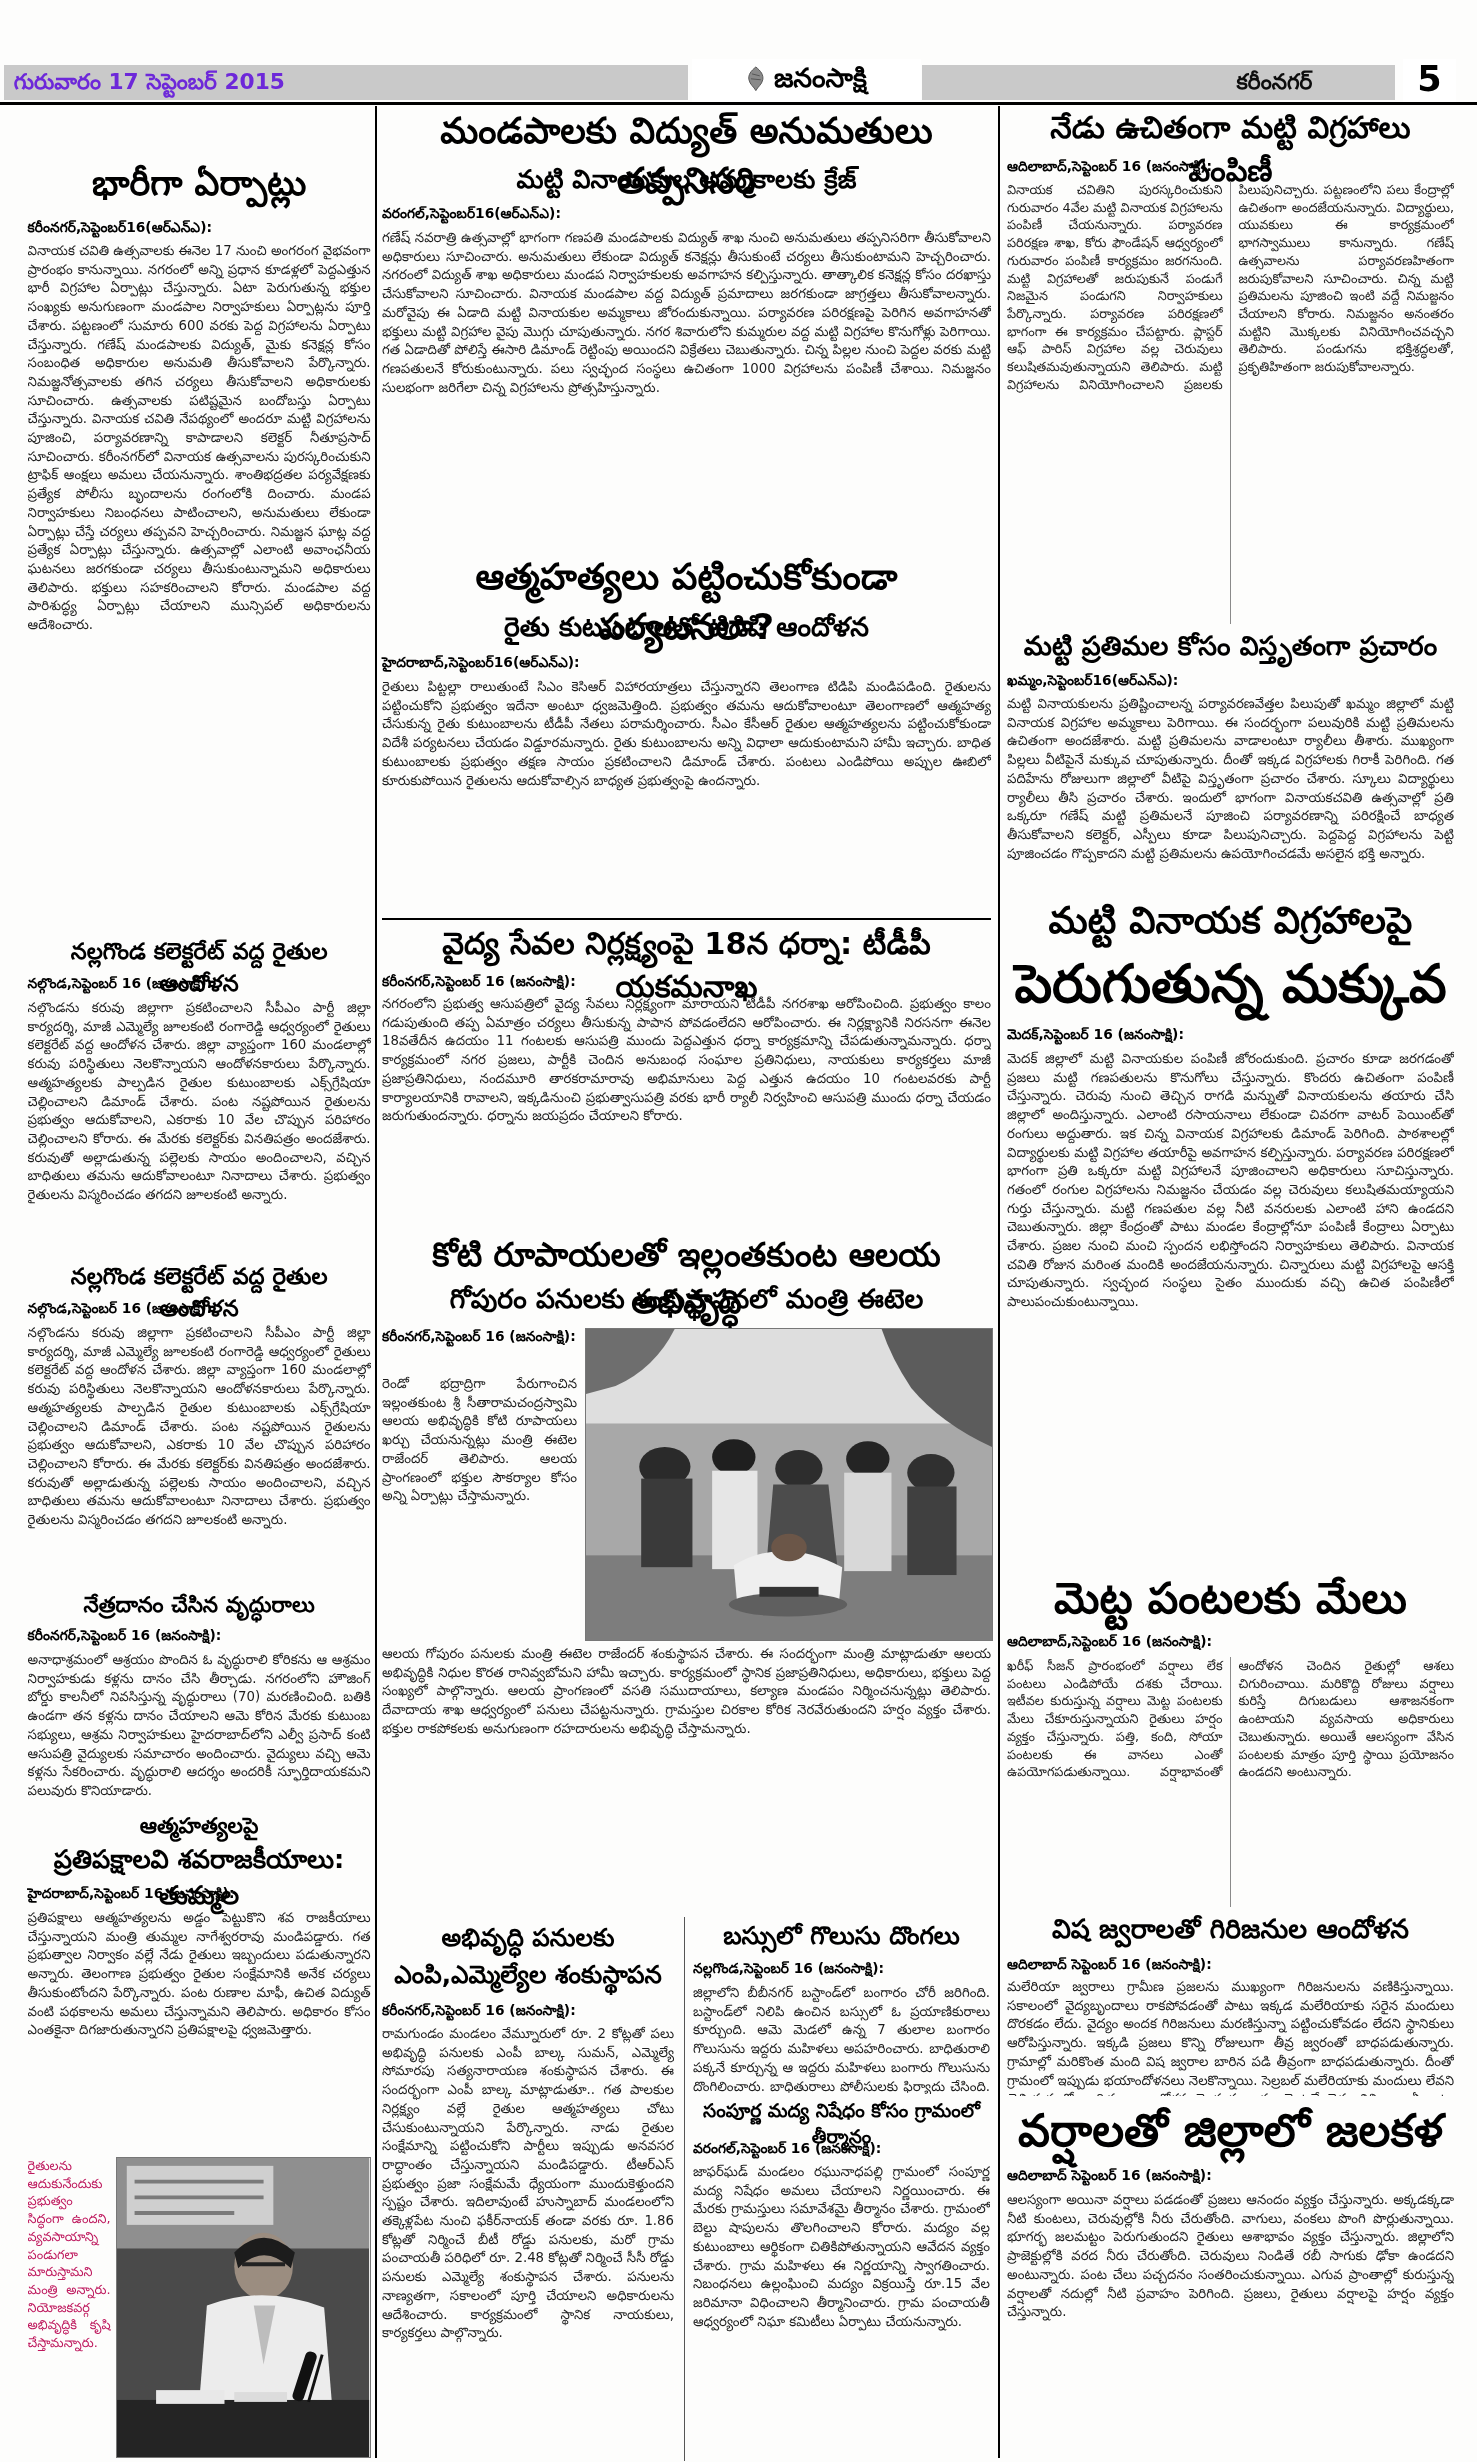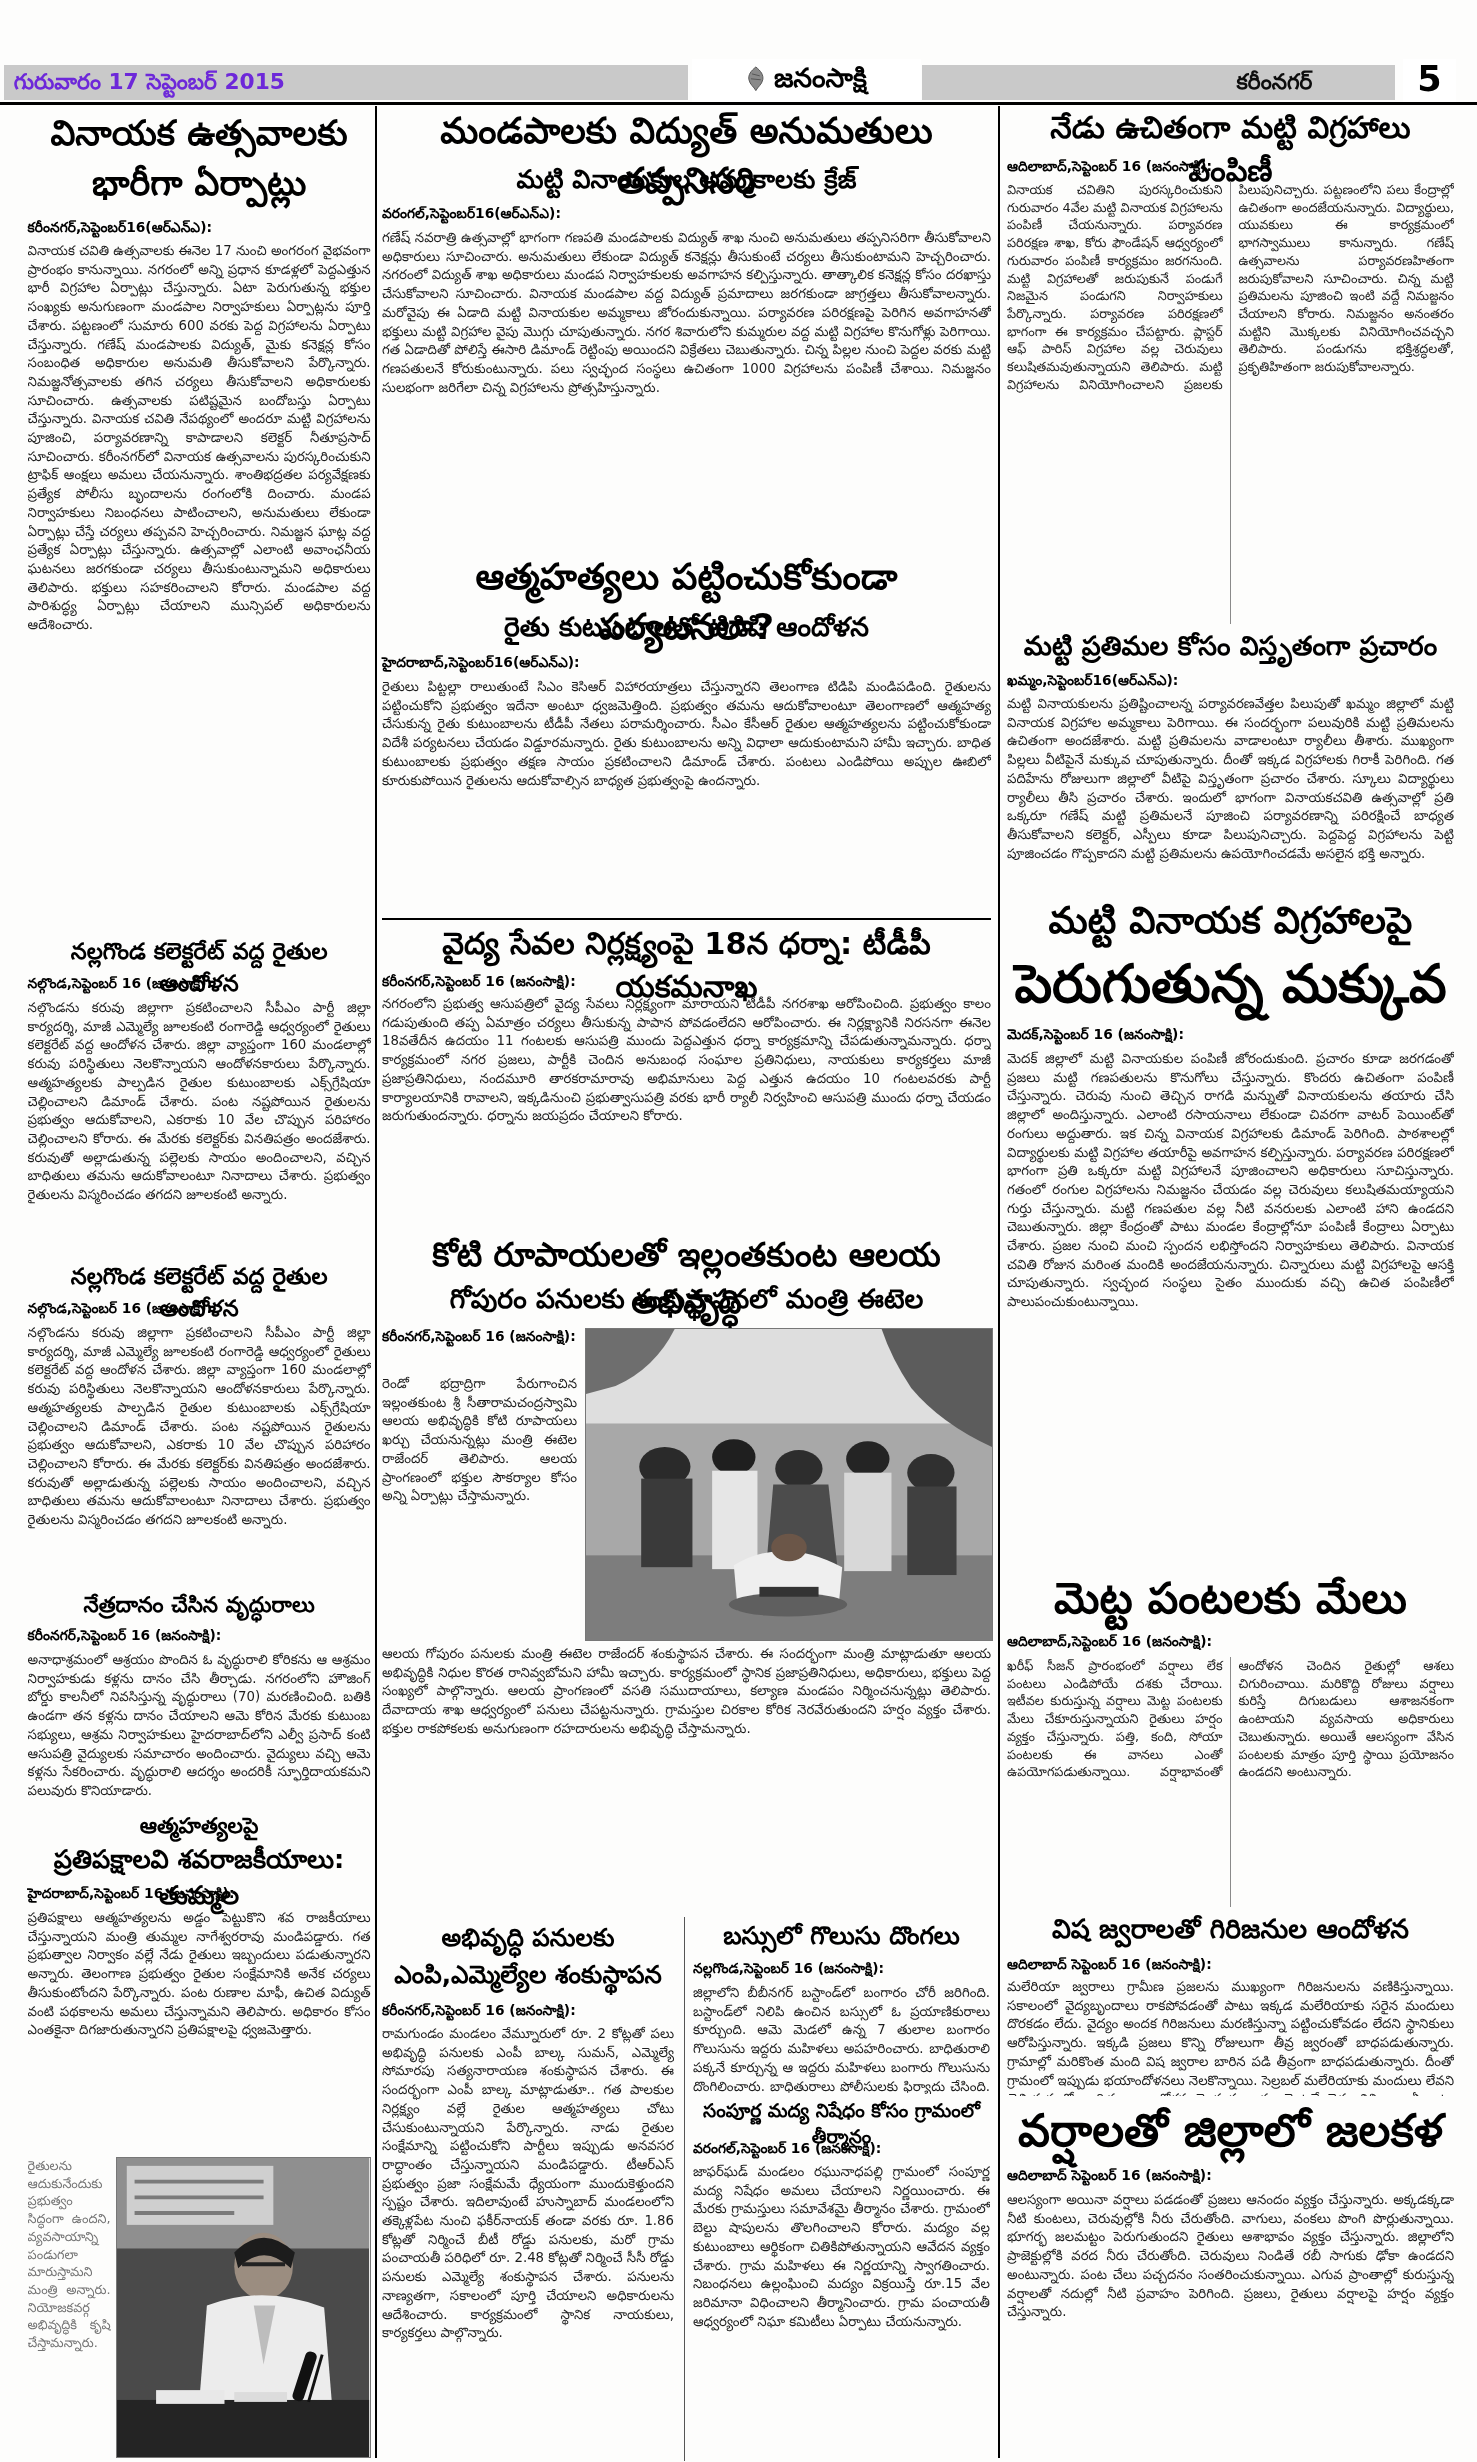--- a/index.html
+++ b/index.html
@@ -40,21 +40,21 @@
   #l3-date{left:27.6px;top:1300px;width:343px;}
   #l3-body{left:27.6px;top:1324px;width:343px;height:260px;}
   #l4-h{left:27.6px;top:1592px;width:343px;font-size:21.7px;}
   #l4-date{left:27.6px;top:1627px;width:343px;}
   #l4-body{left:27.6px;top:1651px;width:343px;height:156px;}
   #l5-h1{left:27.6px;top:1813px;width:343px;font-size:21.7px;}
   #l5-h2{left:27.6px;top:1844px;width:343px;font-size:25.6px;}
   #l5-date{left:27.6px;top:1885px;width:343px;}
   #l5-body{left:27.6px;top:1909px;width:343px;height:244px;}
   #l5-row{position:absolute;left:27.6px;top:2157px;width:343px;height:301px;display:flex;gap:5.9px;}
-  #l5-side{width:83px;font-size:12.8px;line-height:17.7px;text-align:justify;color:#737373;overflow:hidden;}
+  #l5-side{width:83px;font-size:12.8px;line-height:17.7px;text-align:justify;color:#be185d;overflow:hidden;}
   #photo-press{flex:1;border:1px solid #777;}
   
   #m1-h{left:382px;top:110px;width:609px;font-size:36px;}
   #m1-sub{left:382px;top:164px;width:609px;font-size:25.6px;}
   #m1-date{left:382px;top:205px;width:609px;}
   #m1-body{left:382px;top:229px;width:609px;height:319px;}
   #m2-h{left:382px;top:556px;width:609px;font-size:36px;}
   #m2-sub{left:382px;top:611px;width:609px;font-size:26.6px;}
   #m2-date{left:382px;top:654px;width:609px;}
   #m2-body{left:382px;top:678px;width:609px;height:234px;}
@@ -116,21 +116,20 @@
   </div>
   <div id="edition">కరీంనగర్</div>
   <div id="page-number">5</div>
   <div id="header-rule"></div>
 
   <div class="vsep" id="vsep1"></div>
   <div class="vsep" id="vsep2"></div>
   <div class="vsep" id="vsep3"></div>
   <div id="hrule-m3"></div>
 
-  <div class="hd" id="l-h1">వినాయక ఉత్సవాలకు</div>
   <div class="hd" id="l-h2">భారీగా ఏర్పాట్లు</div>
   <div class="date" id="l-date">కరీంనగర్,సెప్టెంబర్16(ఆర్ఎన్ఎ):</div>
   <div class="body" id="l-body">వినాయక చవితి ఉత్సవాలకు ఈనెల 17 నుంచి అంగరంగ వైభవంగా ప్రారంభం కానున్నాయి. నగరంలో అన్ని ప్రధాన కూడళ్లలో పెద్దఎత్తున భారీ విగ్రహాల ఏర్పాట్లు చేస్తున్నారు. ఏటా పెరుగుతున్న భక్తుల సంఖ్యకు అనుగుణంగా మండపాల నిర్వాహకులు ఏర్పాట్లను పూర్తి చేశారు. పట్టణంలో సుమారు 600 వరకు పెద్ద విగ్రహాలను ఏర్పాటు చేస్తున్నారు. గణేష్ మండపాలకు విద్యుత్, మైకు కనెక్షన్ల కోసం సంబంధిత అధికారుల అనుమతి తీసుకోవాలని పేర్కొన్నారు. నిమజ్జనోత్సవాలకు తగిన చర్యలు తీసుకోవాలని అధికారులకు సూచించారు. ఉత్సవాలకు పటిష్టమైన బందోబస్తు ఏర్పాటు చేస్తున్నారు. వినాయక చవితి నేపథ్యంలో అందరూ మట్టి విగ్రహాలను పూజించి, పర్యావరణాన్ని కాపాడాలని కలెక్టర్ నీతూప్రసాద్ సూచించారు. కరీంనగర్‌లో వినాయక ఉత్సవాలను పురస్కరించుకుని ట్రాఫిక్ ఆంక్షలు అమలు చేయనున్నారు. శాంతిభద్రతల పర్యవేక్షణకు ప్రత్యేక పోలీసు బృందాలను రంగంలోకి దించారు. మండప నిర్వాహకులు నిబంధనలు పాటించాలని, అనుమతులు లేకుండా ఏర్పాట్లు చేస్తే చర్యలు తప్పవని హెచ్చరించారు. నిమజ్జన ఘాట్ల వద్ద ప్రత్యేక ఏర్పాట్లు చేస్తున్నారు. ఉత్సవాల్లో ఎలాంటి అవాంఛనీయ ఘటనలు జరగకుండా చర్యలు తీసుకుంటున్నామని అధికారులు తెలిపారు. భక్తులు సహకరించాలని కోరారు. మండపాల వద్ద పారిశుద్ధ్య ఏర్పాట్లు చేయాలని మున్సిపల్ అధికారులను ఆదేశించారు.</div>
 
   <div class="hd" id="l2-h">నల్లగొండ కలెక్టరేట్ వద్ద రైతుల ఆందోళన</div>
   <div class="date" id="l2-date">నల్గొండ,సెప్టెంబర్ 16 (జనంసాక్షి):</div>
   <div class="body" id="l2-body">నల్గొండను కరువు జిల్లాగా ప్రకటించాలని సీపీఎం పార్టీ జిల్లా కార్యదర్శి, మాజీ ఎమ్మెల్యే జూలకంటి రంగారెడ్డి ఆధ్వర్యంలో రైతులు కలెక్టరేట్ వద్ద ఆందోళన చేశారు. జిల్లా వ్యాప్తంగా 160 మండలాల్లో కరువు పరిస్థితులు నెలకొన్నాయని ఆందోళనకారులు పేర్కొన్నారు. ఆత్మహత్యలకు పాల్పడిన రైతుల కుటుంబాలకు ఎక్స్‌గ్రేషియా చెల్లించాలని డిమాండ్ చేశారు. పంట నష్టపోయిన రైతులను ప్రభుత్వం ఆదుకోవాలని, ఎకరాకు 10 వేల చొప్పున పరిహారం చెల్లించాలని కోరారు. ఈ మేరకు కలెక్టర్‌కు వినతిపత్రం అందజేశారు. కరువుతో అల్లాడుతున్న పల్లెలకు సాయం అందించాలని, వచ్చిన బాధితులు తమను ఆదుకోవాలంటూ నినాదాలు చేశారు. ప్రభుత్వం రైతులను విస్మరించడం తగదని జూలకంటి అన్నారు.</div>
 
   <div class="hd" id="l3-h">నల్లగొండ కలెక్టరేట్ వద్ద రైతుల ఆందోళన</div>
   <div class="date" id="l3-date">నల్గొండ,సెప్టెంబర్ 16 (జనంసాక్షి):</div>

